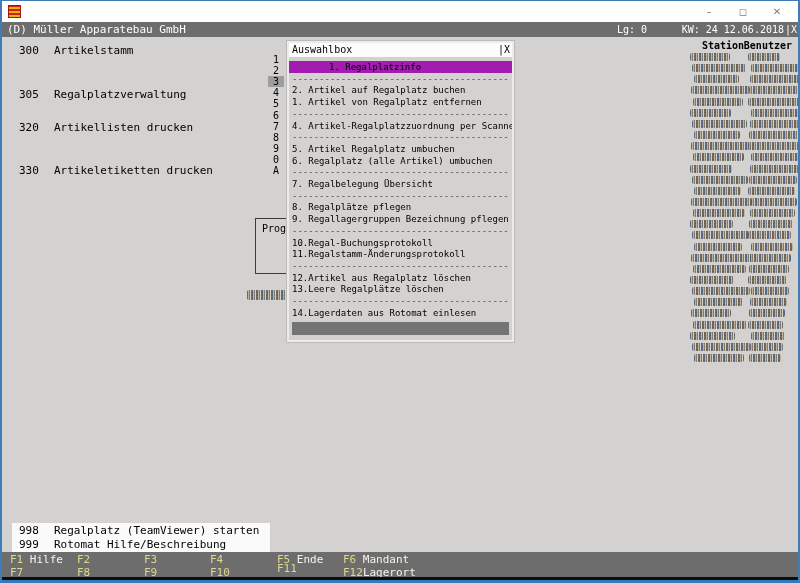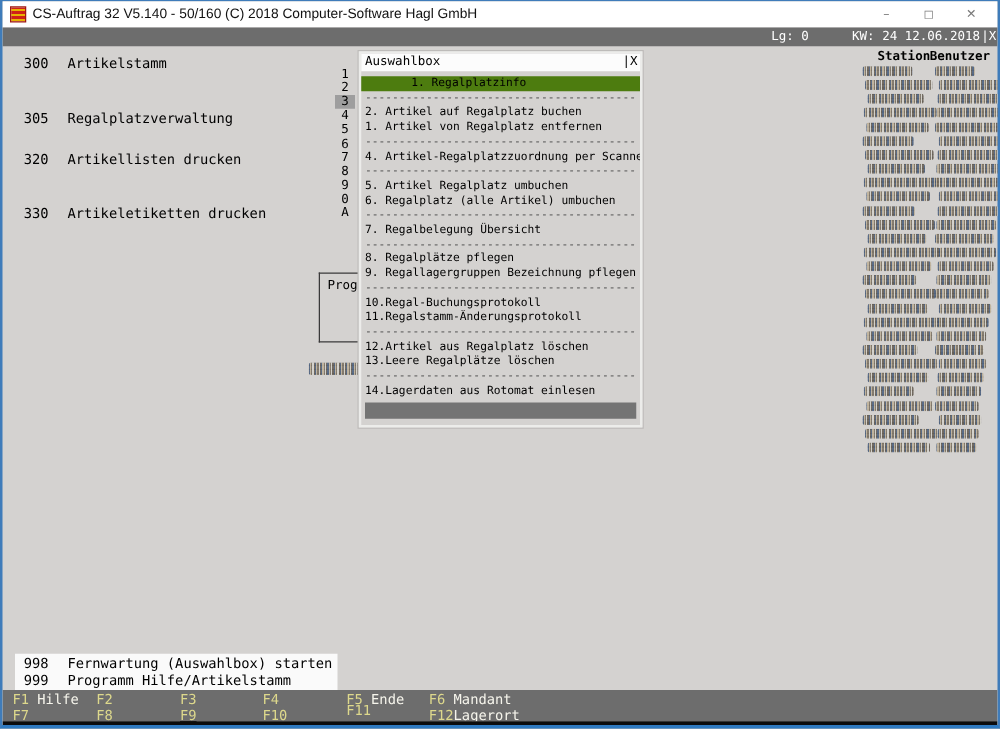--- a/index.html
+++ b/index.html
@@ -85,27 +85,27 @@
 
   .black-strip { position:absolute; left:0; top:576px; width:100%; height:5px; background:#0c0c0c; }
 </style>
 </head>
 <body>
 
 <div class="window">
 
   <div class="titlebar">
     <div class="app-icon"></div>
-    <div class="app-title">CS-Auftrag 32 V5.140 - 50/160 (C) 2018 Computer-Software Hagl GmbH</div>
     <div class="win-btn btn-min">–</div>
     <div class="win-btn btn-max">◻</div>
     <div class="win-btn btn-close">✕</div>
   </div>
 
   <div class="menubar">
+    <span class="company">(D) Müller Apparatebau GmbH</span>
     <span class="lg">Lg: 0</span>
     <span class="kw">KW: 24 12.06.2018</span>
     <span class="hx">|X</span>
   </div>
 
   <div class="station-hdr hdr-station">Station</div>
   <div class="station-hdr hdr-benutzer">Benutzer</div>
   <div id="noise-rows">
       <div class="noise" style="left: 688px; top: 52px; width: 40px;"></div>
       <div class="noise" style="left: 746px; top: 52px; width: 32px;"></div>
@@ -190,21 +190,21 @@
     <span>Progr</span>
   </div>
   <div class="noise" style="left:245px; top:289px; width:44px; height:10px;"></div>
 
   <div class="dialog">
     <div class="dlg-title">
       <span class="t">Auswahlbox</span>
       <span class="x">|X</span>
     </div>
     <div id="dialog-list">
-        <div class="dline sel" style="top: 18px; background: #4d7c0f; padding-left: 40px;">1. Regalplatzinfo</div>
+        <div class="dline sel" style="top: 18px; background: #a21caf; padding-left: 40px;">1. Regalplatzinfo</div>
         <div class="dline sep" style="top: 29.7px;">----------------------------------------</div>
         <div class="dline" style="top: 41.4px;">2. Artikel auf Regalplatz buchen</div>
         <div class="dline" style="top: 53.1px;">1. Artikel von Regalplatz entfernen</div>
         <div class="dline sep" style="top: 64.8px;">----------------------------------------</div>
         <div class="dline" style="top: 76.5px;">4. Artikel-Regalplatzzuordnung per Scanner</div>
         <div class="dline sep" style="top: 88.2px;">----------------------------------------</div>
         <div class="dline" style="top: 99.9px;">5. Artikel Regalplatz umbuchen</div>
         <div class="dline" style="top: 111.6px;">6. Regalplatz (alle Artikel) umbuchen</div>
         <div class="dline sep" style="top: 123.3px;">----------------------------------------</div>
         <div class="dline" style="top: 135px;">7. Regalbelegung Übersicht</div>
@@ -218,22 +218,22 @@
         <div class="dline" style="top: 228.6px;">12.Artikel aus Regalplatz löschen</div>
         <div class="dline" style="top: 240.3px;">13.Leere Regalplätze löschen</div>
         <div class="dline sep" style="top: 252px;">----------------------------------------</div>
         <div class="dline" style="top: 263.7px;">14.Lagerdaten aus Rotomat einlesen</div>
       </div>
     <div class="dlg-bar"></div>
   </div>
 
   <div class="footer-strip">
     <div id="footer-items">
-        <div class="footer-row" style="top: 1px;"><span class="code">998</span><span>Fernwartung (Auswahlbox) starten</span></div>
-        <div class="footer-row" style="top: 15px;"><span class="code">999</span><span>Programm Hilfe/Artikelstamm</span></div>
+        <div class="footer-row" style="top: 1px;"><span class="code">998</span><span>Regalplatz (TeamViewer) starten</span></div>
+        <div class="footer-row" style="top: 15px;"><span class="code">999</span><span>Rotomat Hilfe/Beschreibung</span></div>
       </div>
   </div>
 
   <div class="fnbar">
     <div id="fn-cells">
         <div class="fn-cell" style="left: 8px; top: 1px;"><span class="k">F1</span><span class="l"> Hilfe</span></div>
         <div class="fn-cell" style="left: 75px; top: 1px;"><span class="k">F2</span><span class="l"></span></div>
         <div class="fn-cell" style="left: 142px; top: 1px;"><span class="k">F3</span><span class="l"></span></div>
         <div class="fn-cell" style="left: 208px; top: 1px;"><span class="k">F4</span><span class="l"></span></div>
         <div class="fn-cell" style="left: 275px; top: 1px;"><span class="k">F5</span><span class="l"> Ende</span></div>

